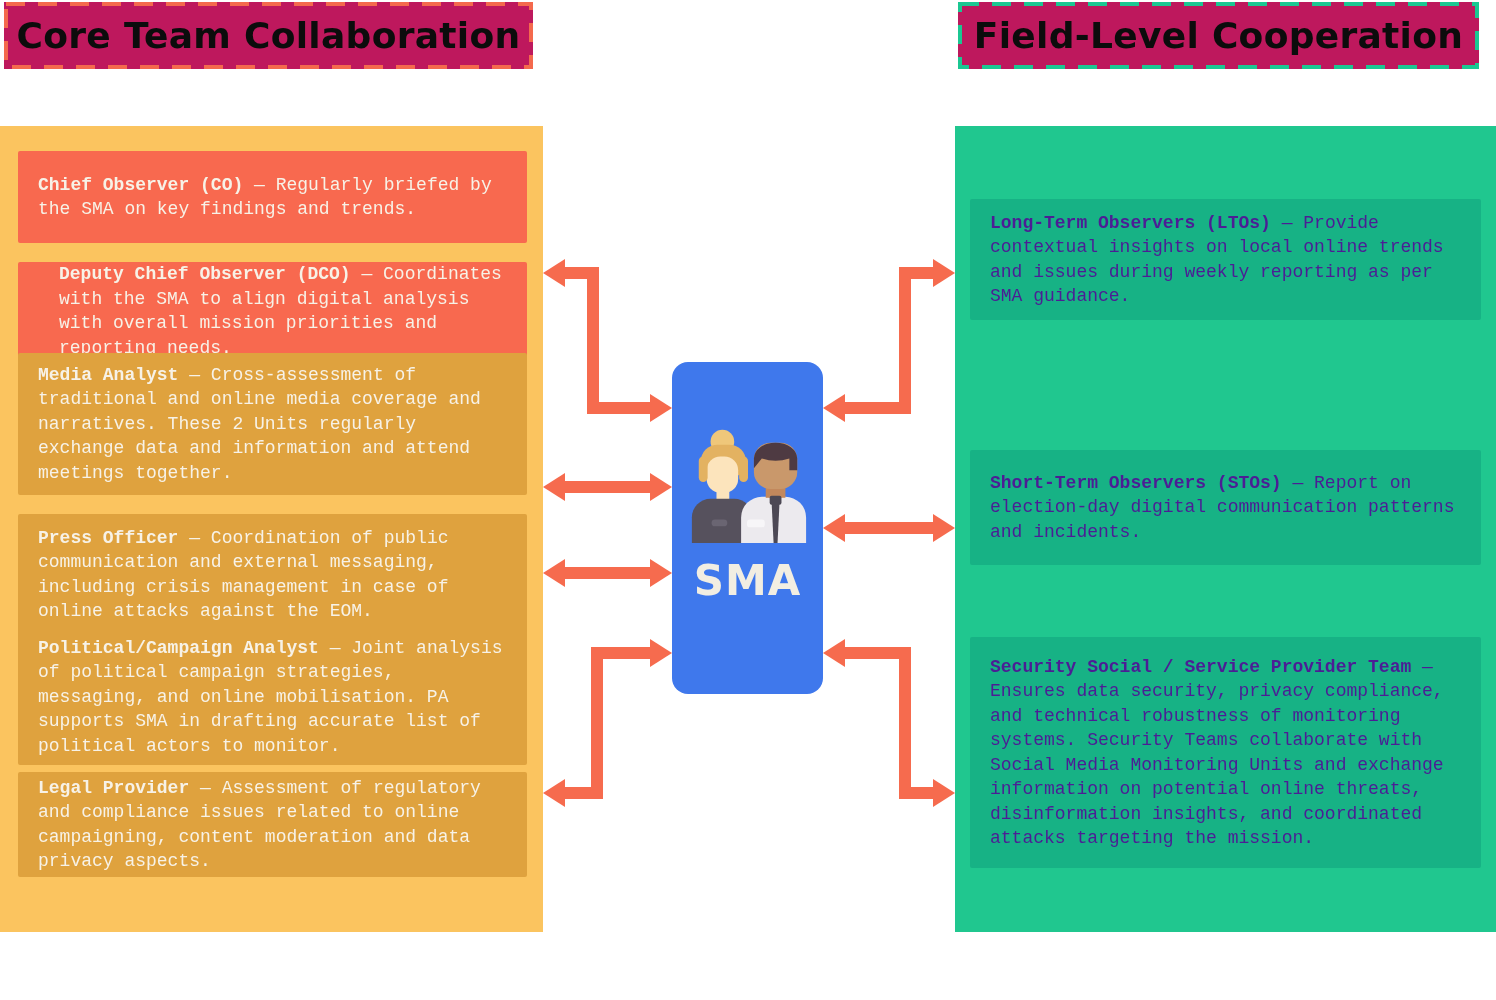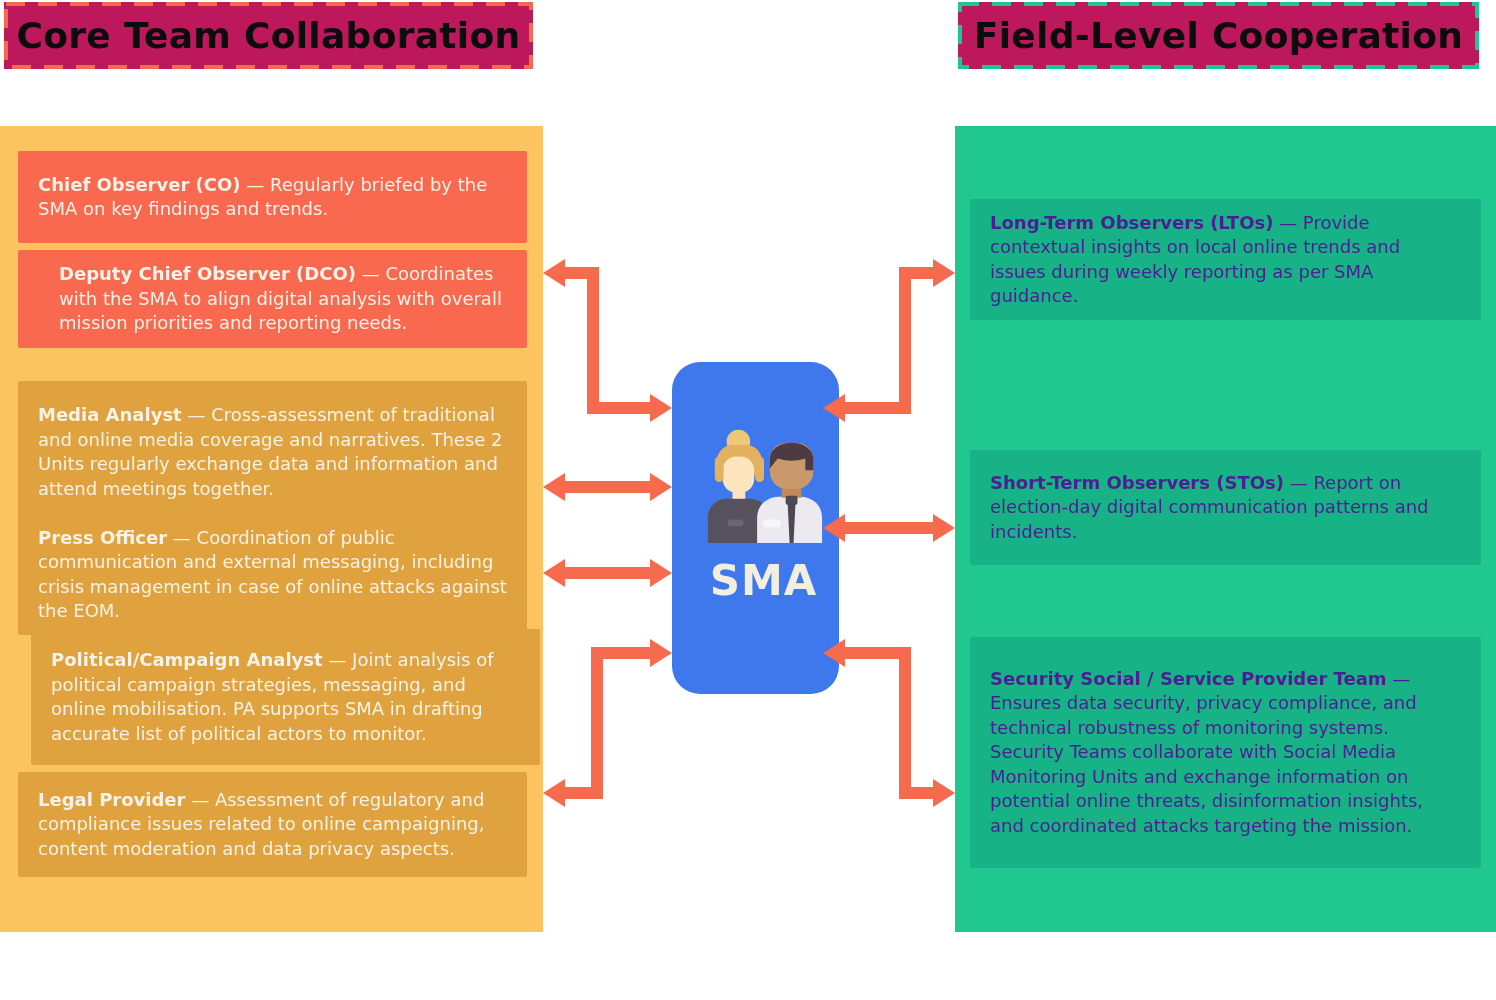--- a/index.html
+++ b/index.html
@@ -12,36 +12,36 @@
     position:absolute;top:2px;height:67px;display:flex;align-items:center;justify-content:center;
     font-weight:bold;font-size:36px;letter-spacing:.3px;color:#0c0c0c;background:#be185d;
   }
   .title-left{left:4px;width:529px;}
   .title-right{left:958px;width:521px;}
   .title-border{position:absolute;inset:0;width:100%;height:100%;pointer-events:none;}
   .title-border rect{fill:none;stroke-width:4;}
   .title-left  .title-border rect{stroke:var(--left-title-border,#F4694D);}
   .title-right .title-border rect{stroke:var(--right-title-border,#1BC792);}
   
-  .panel{position:absolute;top:126px;height:806px;}
+  .panel{position:absolute;top:126px;height:806px;font-family:Liberation Mono, monospace;}
   .panel-left{left:0;width:543px;background:var(--left-panel,#FBC45F);}
   .panel-right{left:955px;width:541px;background:var(--right-panel,#20C78F);}
   
   .box{
     position:absolute;display:flex;align-items:center;box-sizing:border-box;
     padding:0 20px;font-size:18px;line-height:24.5px;border-radius:2px;
   }
   .panel-left  .box{left:18px;width:509px;color:#F7F2E7;background:var(--left-box,#DFA23E);}
   .panel-left  .box.hot{background:var(--highlight-box,#F8694F);}
   .panel-right .box{left:15px;width:511px;color:#4c1d95;background:var(--right-box,#17B285);}
   .role{font-weight:bold;}
   
   .sma{
-    position:absolute;left:672px;top:362px;width:151px;height:332px;border-radius:28px;
-    background:var(--center-box,#3F78EC);display:flex;flex-direction:column;align-items:center;padding-left:16px;
+    position:absolute;left:672px;top:362px;width:151px;height:332px;border-radius:16px;
+    background:var(--center-box,#3F78EC);display:flex;flex-direction:column;align-items:center;
   }
   .sma-icon{margin-top:64px;}
   .sma-label{margin-top:12px;font-size:42px;font-weight:bold;letter-spacing:1px;color:#F2EEE2;}
   
   .arrows{position:absolute;left:0;top:0;pointer-events:none;}
   .a-line{fill:none;stroke:var(--arrow,#F66B4E);stroke-width:12;}
   .a-head{fill:var(--arrow,#F66B4E);stroke:none;}
 </style>
 </head>
 <body>
@@ -59,33 +59,33 @@
       <rect x="2" y="2" width="517" height="63" stroke-dasharray="19 13"></rect>
     </svg>
     <span>Field-Level Cooperation</span>
   </div>
 
   <div class="panel panel-left">
     <div class="box hot" style="top:25px;height:92px;">
       <p style="margin:0"><span class="role">Chief Observer (CO)</span>
       <span>— Regularly briefed by the SMA on key findings and trends.</span></p>
     </div>
-    <div class="box hot" style="top:124px;height:98px;padding-left:41px;">
+    <div class="box hot" style="top:136px;height:98px;padding-left:41px;">
       <p style="margin:0"><span class="role">Deputy Chief Observer (DCO)</span>
       <span>— Coordinates with the SMA to align digital analysis with overall mission priorities and reporting needs.</span></p>
     </div>
-    <div class="box" style="top:227px;height:142px;margin-top:28px;">
+    <div class="box" style="top:227px;height:142px;">
       <p style="margin:0"><span class="role">Media Analyst</span>
       <span>— Cross-assessment of traditional and online media coverage and narratives. These 2 Units regularly exchange data and information and attend meetings together.</span></p>
     </div>
     <div class="box" style="top:376px;height:121px;margin-top:12px;">
       <p style="margin:0"><span class="role">Press Officer</span>
       <span>— Coordination of public communication and external messaging, including crisis management in case of online attacks against the EOM.</span></p>
     </div>
-    <div class="box" style="top:503px;height:136px;margin-left:13px;">
+    <div class="box" style="top:503px;height:136px;">
       <p style="margin:0"><span class="role">Political/Campaign Analyst</span>
       <span>— Joint analysis of political campaign strategies, messaging, and online mobilisation. PA supports SMA in drafting accurate list of political actors to monitor.</span></p>
     </div>
     <div class="box" style="top:646px;height:105px;">
       <p style="margin:0"><span class="role">Legal Provider</span>
       <span>— Assessment of regulatory and compliance issues related to online campaigning, content moderation and data privacy aspects.</span></p>
     </div>
   </div>
 
   <div class="panel panel-right">

